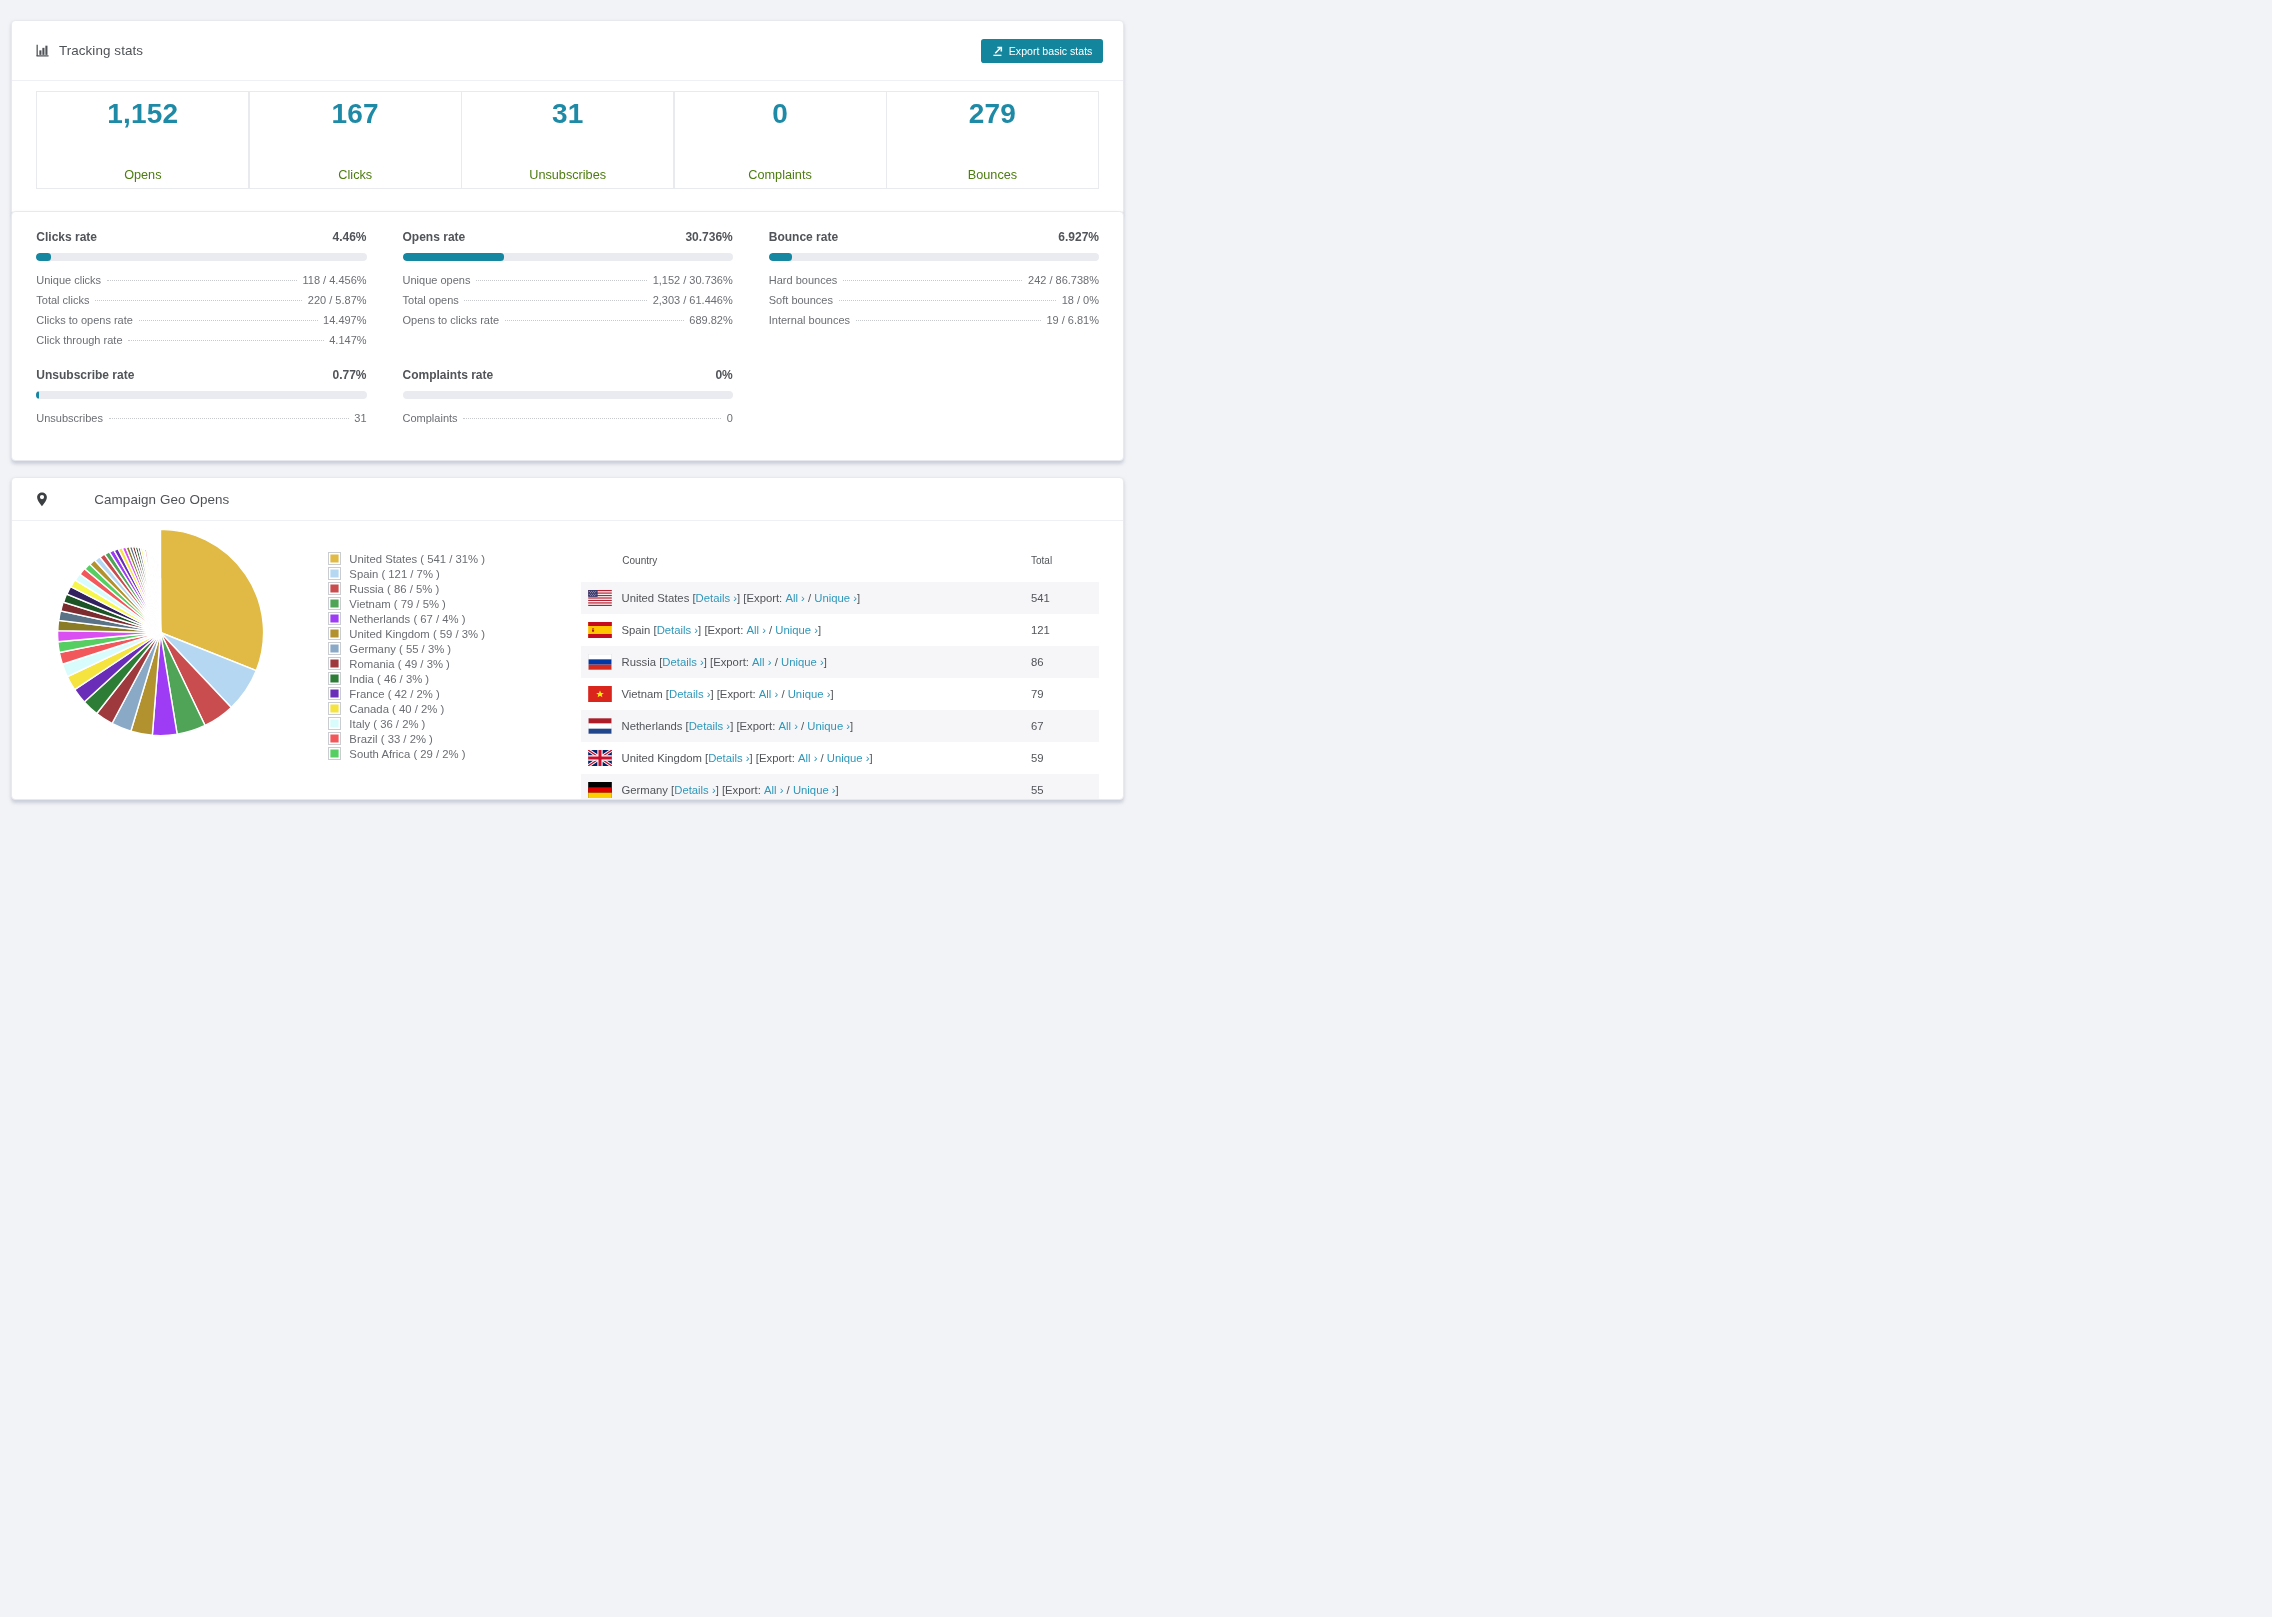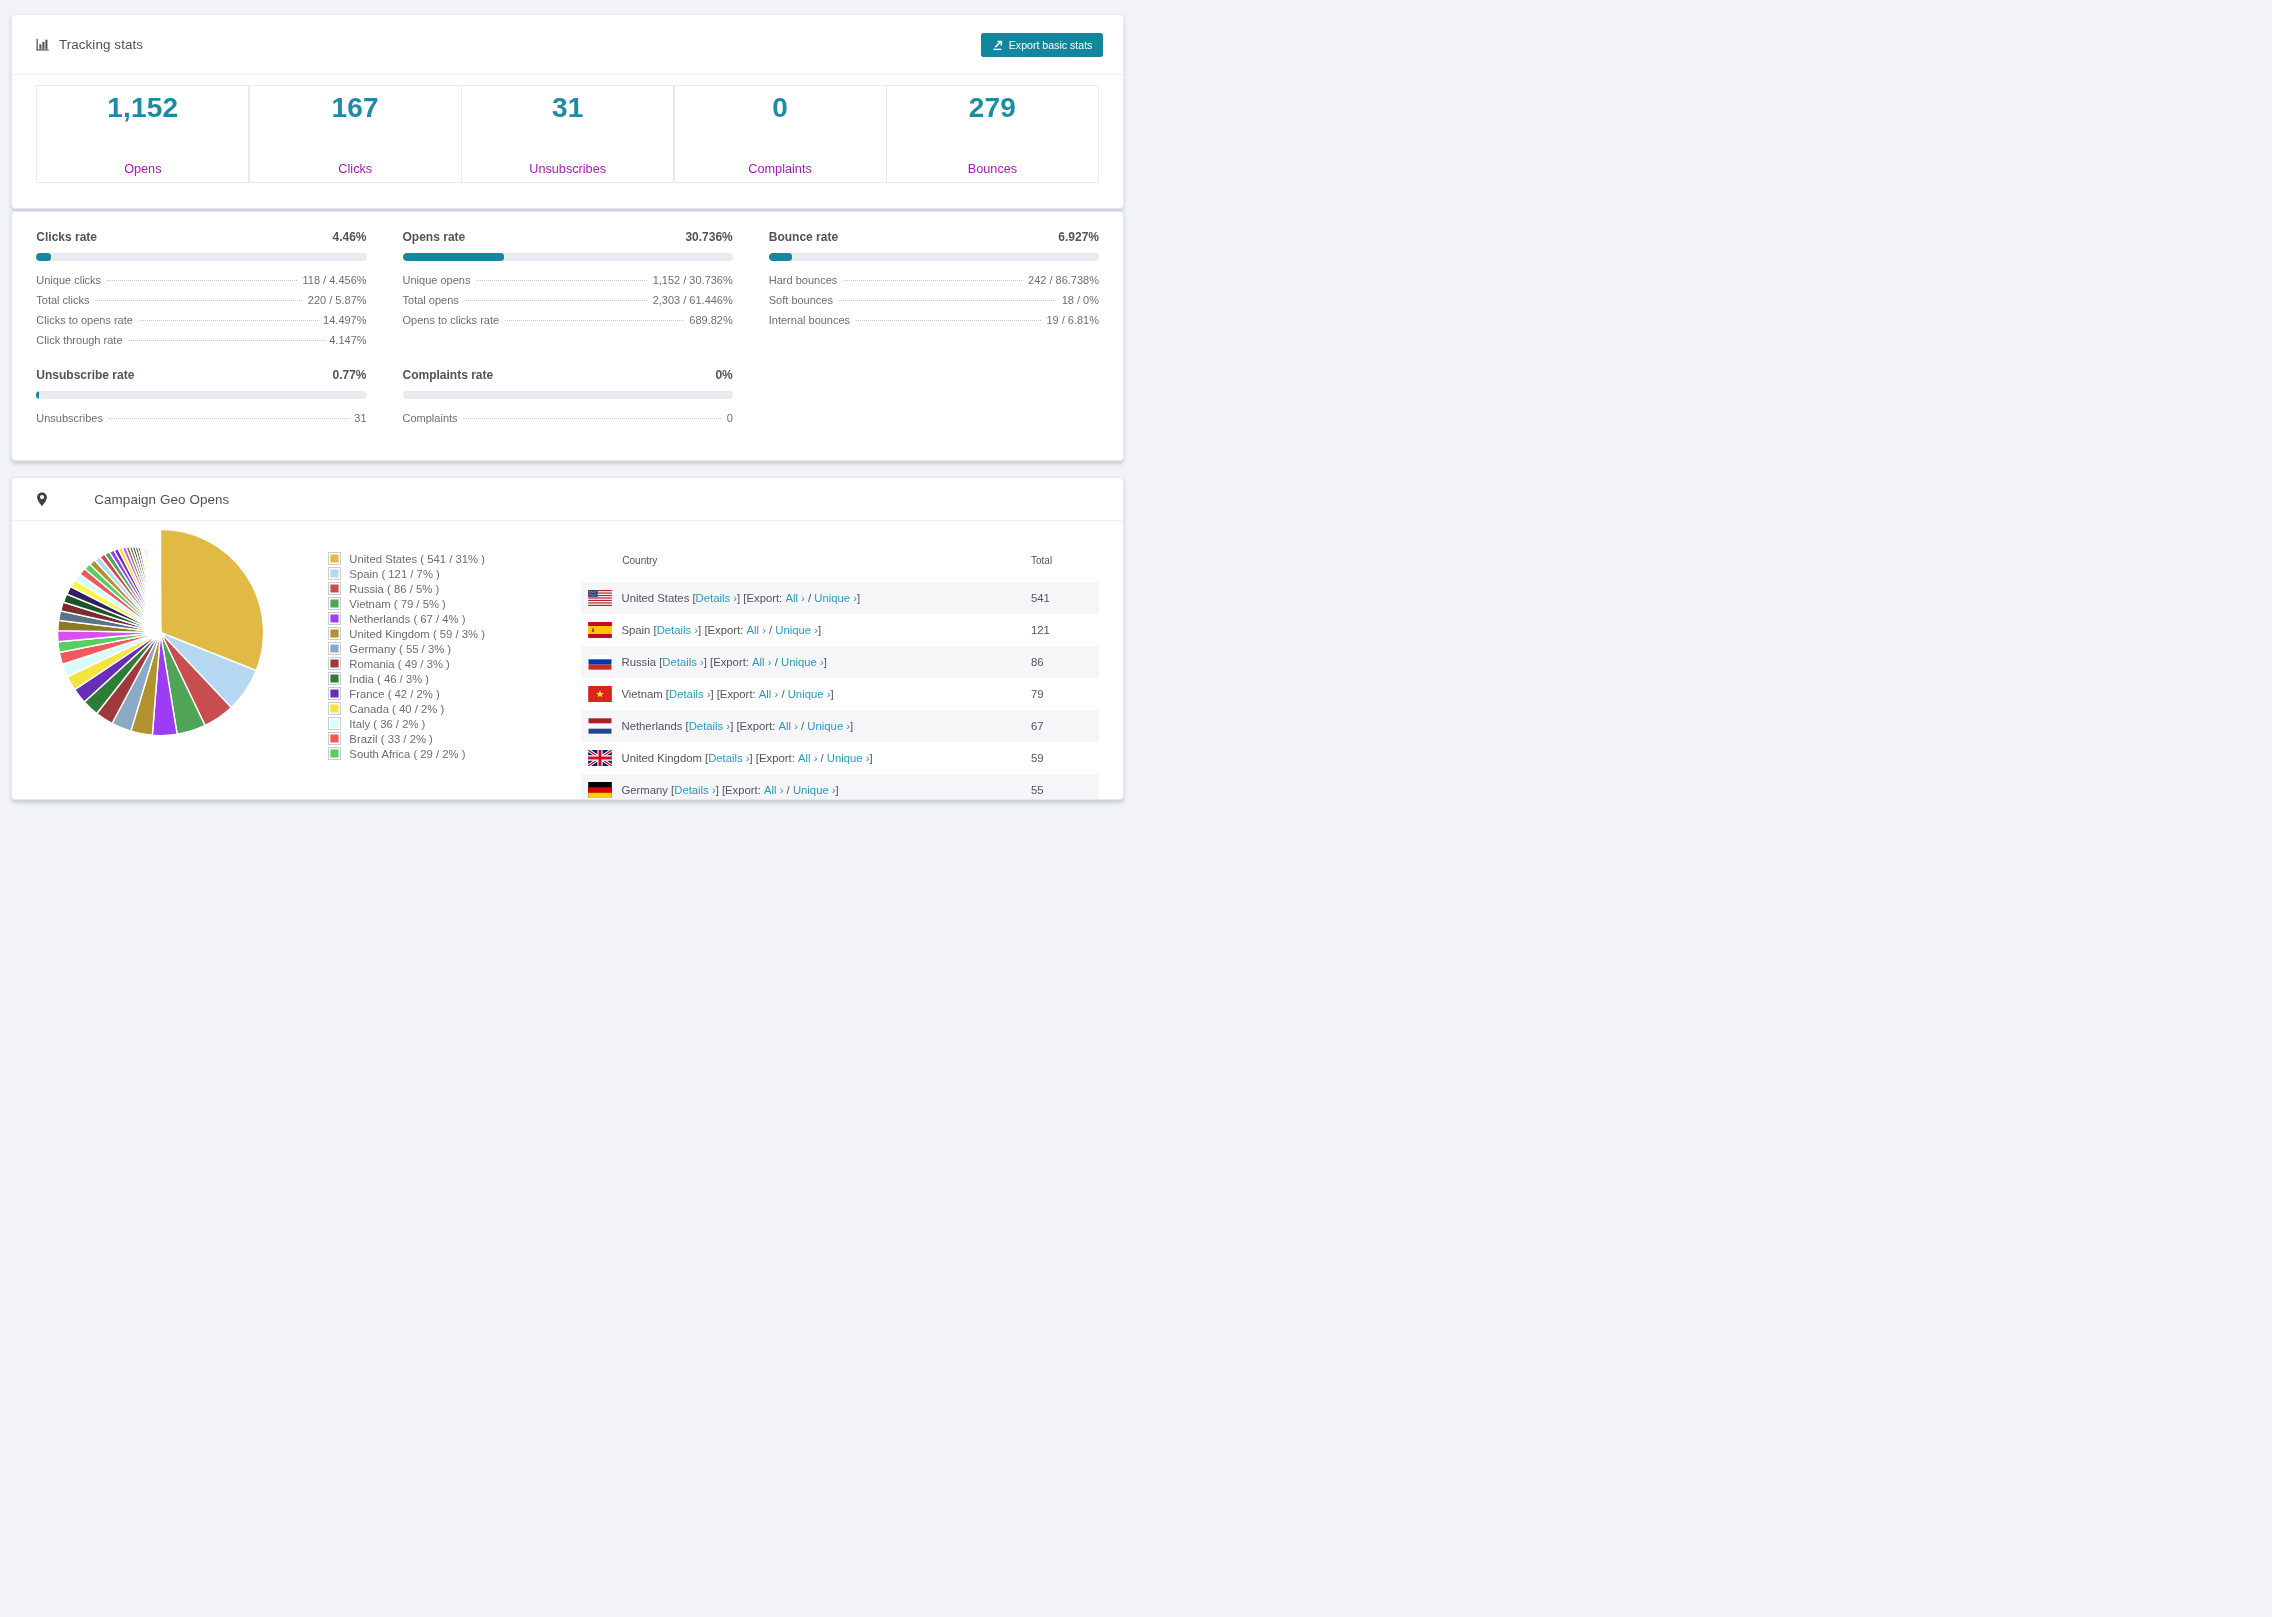--- a/index.html
+++ b/index.html
@@ -7,21 +7,21 @@
     width:1136px;height:809px;overflow:hidden;position:relative;
     background:#f2f3f6;
     font-family:"Liberation Sans","DejaVu Sans",sans-serif;
     -webkit-font-smoothing:antialiased;
   }
   .card{
     position:absolute;left:11.3px;right:12px;background:#fff;
     border:0.7px solid #e7e9ee;border-radius:4.2px;
     box-shadow:0 2.1px 3.5px rgba(130,140,165,.35);
   }
-  #card-tracking{top:14px;height:193px;}
+  #card-tracking{top:20px;height:193px;}
   #card-rates{top:211px;height:248px;}
   #card-geo{top:477px;height:321px;overflow:hidden;}
 
   .head{display:flex;align-items:center;gap:9.2px;padding-left:24px;border-bottom:0.7px solid #eef0f3;position:relative;}
   #card-tracking .head{height:59px;}
   #card-geo .head{height:42px;gap:46px;}
   .card-title{font-size:13.4px;color:#4f5256;letter-spacing:0.1px;}
   .head-icon{display:flex;align-items:center;}
 
   .export-btn{
@@ -34,21 +34,21 @@
   
   .stats-row{display:flex;margin:10px 24px 0;}
   .stat-box{
     flex:1;border:0.7px solid #e8eaee;height:96px;
     display:flex;flex-direction:column;align-items:center;justify-content:center;
     background:#fff;
     gap:16px;
   }
   .stat-box + .stat-box{margin-left:-0.7px;}
   .stat-value{font-size:28px;font-weight:700;color:#1f8aa6;letter-spacing:0.2px;}
-  .stat-label{font-size:12.7px;color:#a21caf;margin-top:22px;}
+  .stat-label{font-size:12.7px;color:#4d7c0f;margin-top:22px;}
 
   
   .rates-grid{display:grid;grid-template-columns:repeat(3,1fr);column-gap:36px;padding:0 24px 15.5px;}
   .rate-block{margin-top:18.4px;}
   .rate-head{display:flex;justify-content:space-between;align-items:baseline;}
   .rate-title,.rate-value{font-size:12px;font-weight:700;color:#515458;}
   .progress{margin-top:8.5px;height:7.8px;background:#e9ebf0;border-radius:4.2px;position:relative;overflow:hidden;}
   .progress-fill{position:absolute;left:0;top:0;bottom:0;background:#1587a1;border-radius:3.5px;}
   .rate-rows{margin-top:9.2px;}
   .rate-row{display:flex;align-items:center;height:20px;font-size:11px;color:#6b6e73;}

